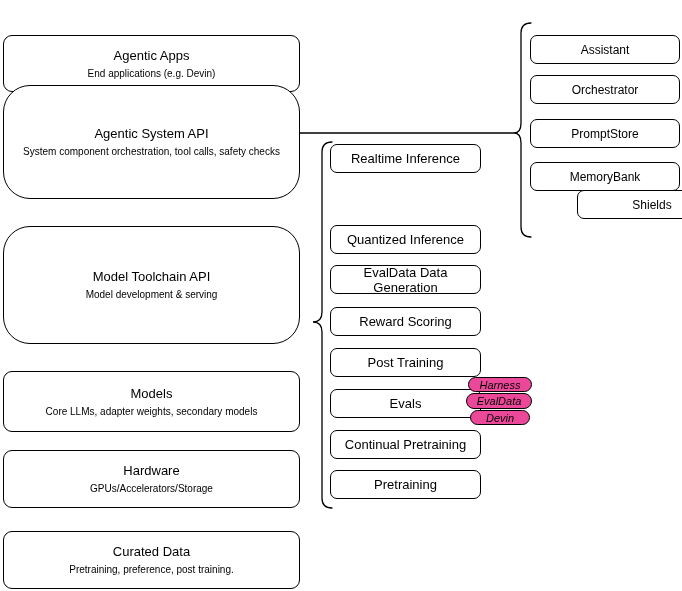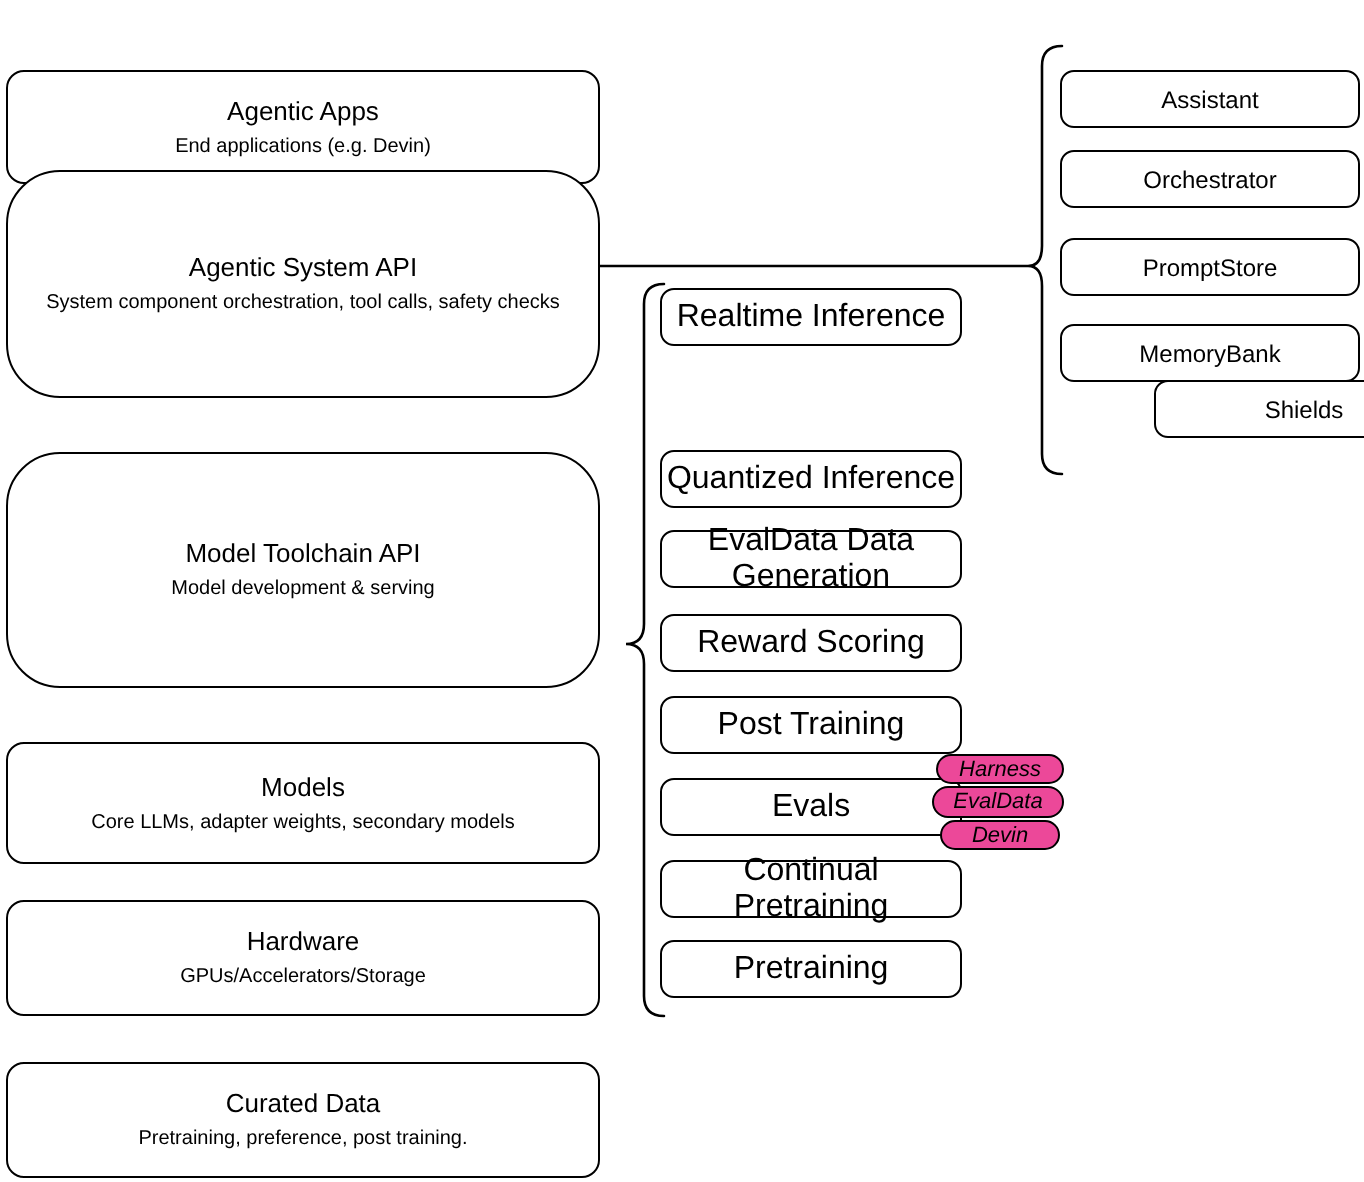--- a/index.html
+++ b/index.html
@@ -44,21 +44,21 @@
     font-size: 10px;
     line-height: 12px;
     margin-top: 5px;
     padding: 0 14px;
   }
   .mid {
     left: 330px;
     width: 151px;
     height: 29px;
     border-radius: 7px;
-    font-size: 16px;
+    font-size: 13px;
   }
   .right {
     left: 530px;
     width: 150px;
     height: 29px;
     border-radius: 7px;
     font-size: 12px;
   }
   .pill {
     position: absolute;

